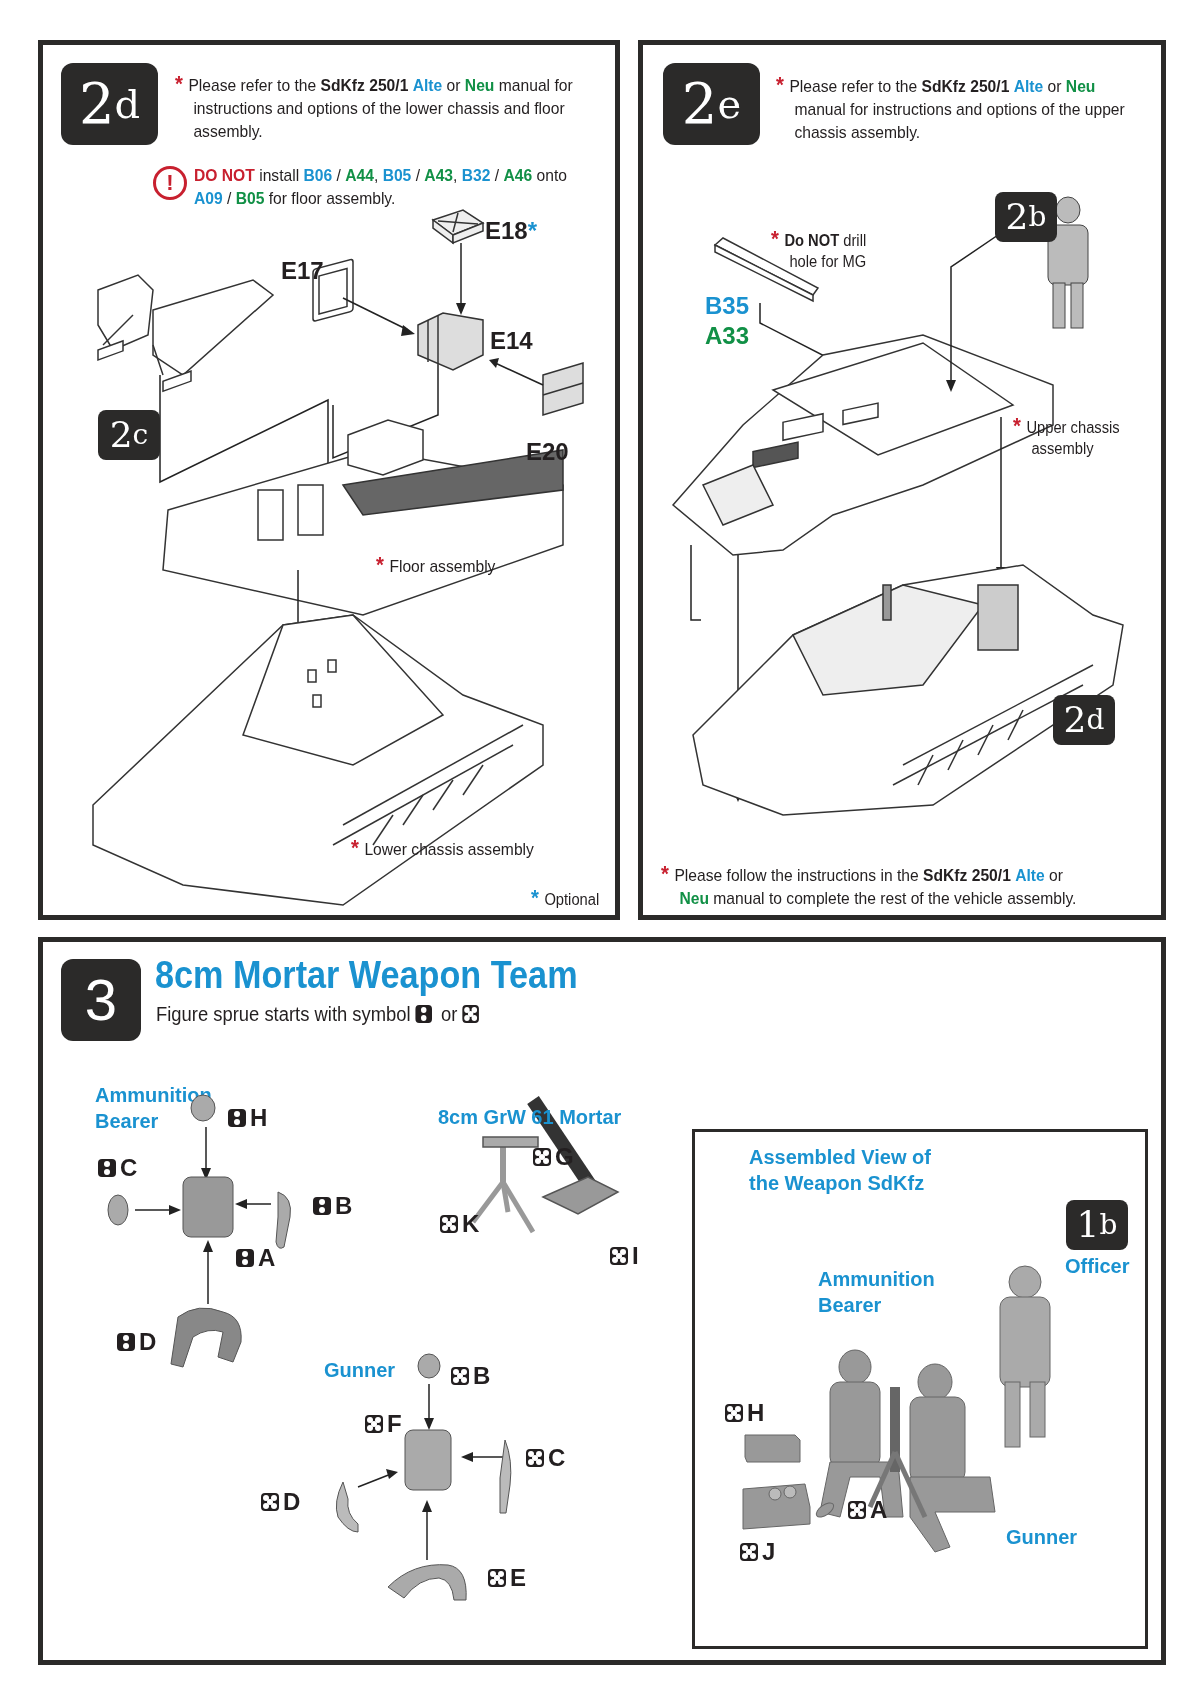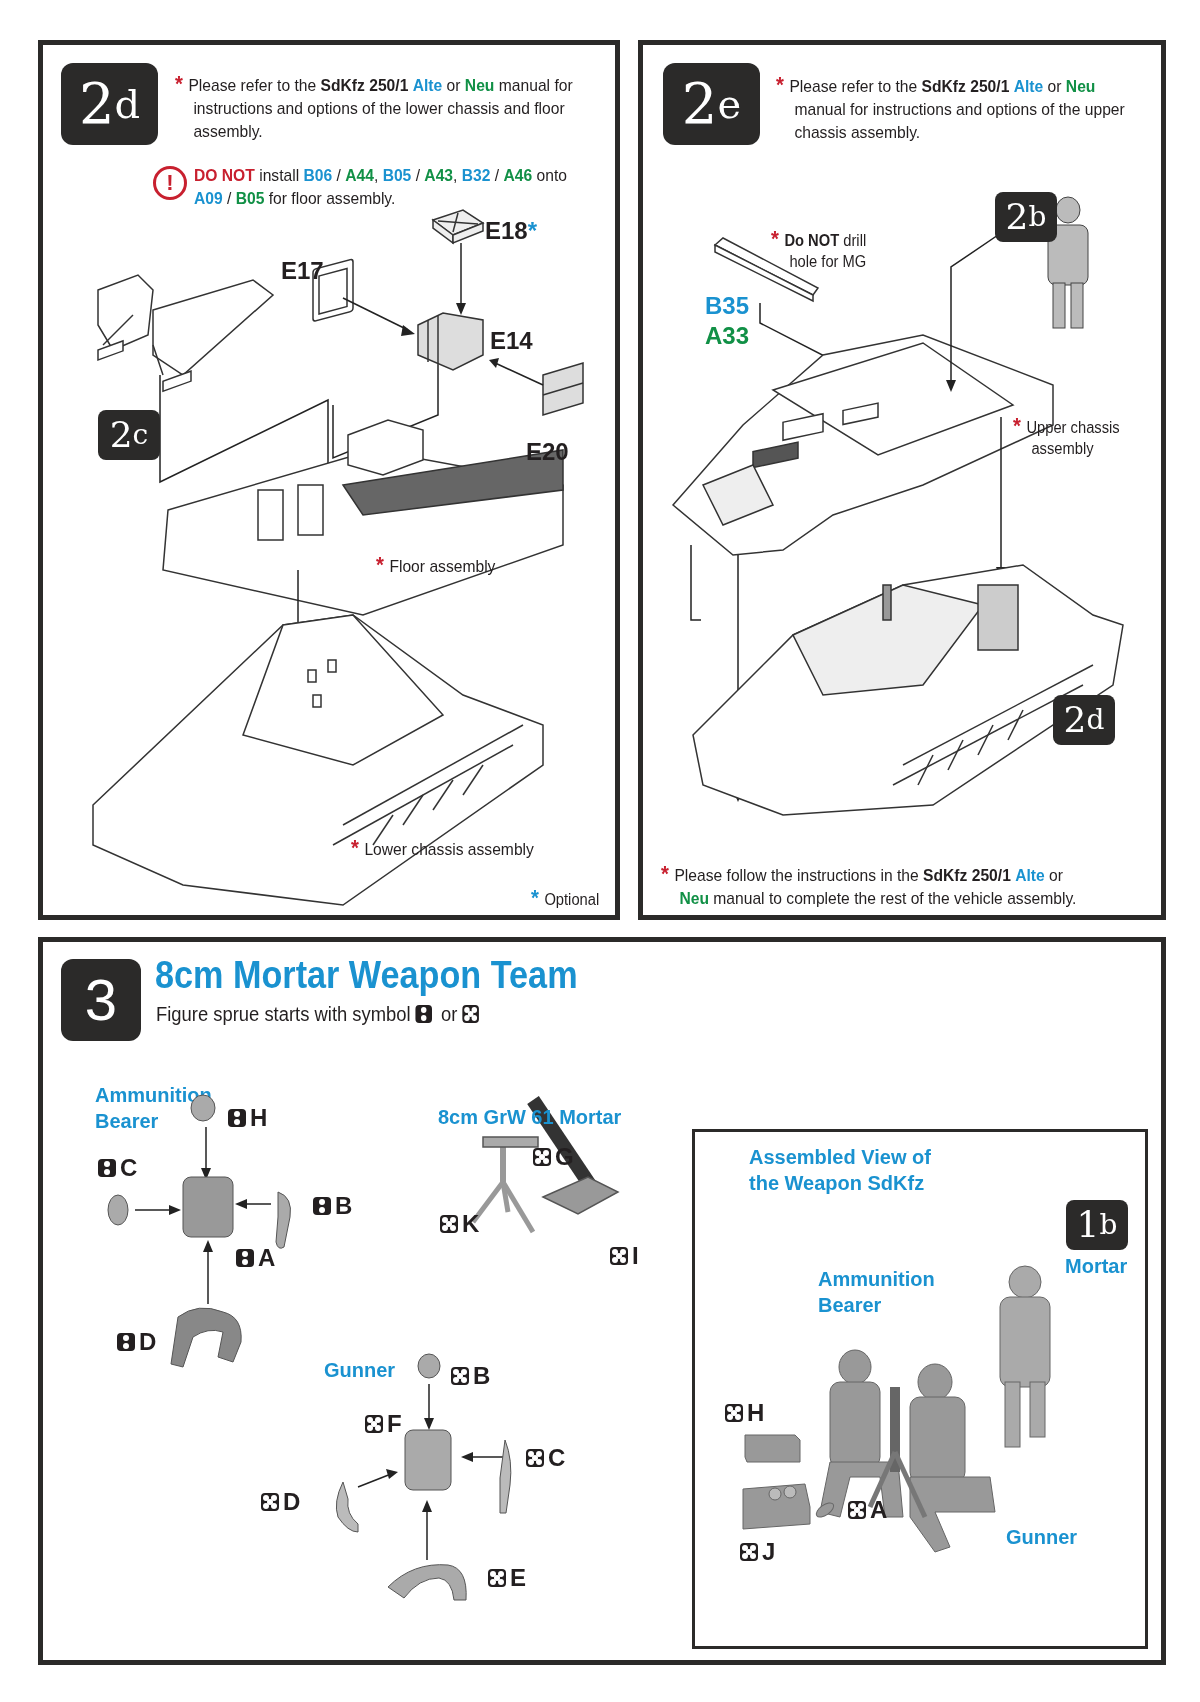--- a/index.html
+++ b/index.html
@@ -393,21 +393,21 @@
       </span>
       <span>E</span>
     </div>
 
   <div style="position:absolute;left:649px;top:187px;width:456px;height:520px;border:3px solid #2b2a29;box-sizing:border-box;">
     <div class="heading" style="left:15px;top:12px;margin-left:39px;"><span>Assembled View of</span><br><span>the Weapon SdKfz</span></div>
     <div class="step" style="left:371px;top:68px;width:62px;height:50px;border-radius:8px;">
       <span style="font-size:36px">1</span>
         <span style="font-size:28px">b</span>
     </div>
-    <div class="heading" style="left:370px;top:121px;">Mortar</div>
+    <div class="heading" style="left:370px;top:121px;">Officer</div>
     <div class="heading" style="left:123px;top:134px;"><span>Ammunition</span><br><span>Bearer</span></div>
     <div class="heading" style="left:311px;top:392px;">Gunner</div>
 
     <svg class="art" width="450" height="514">
       <g fill="#999" stroke="#666">
         <ellipse cx="160" cy="235" rx="16" ry="17"></ellipse>
           <rect x="135" y="250" width="50" height="85" rx="10"></rect>
         <path d="M135,330 l-10,50 l20,5 l10,-40 l30,0 l5,40 l18,0 l-5,-55 z"></path>
       </g>
       <g fill="#999" stroke="#666">

